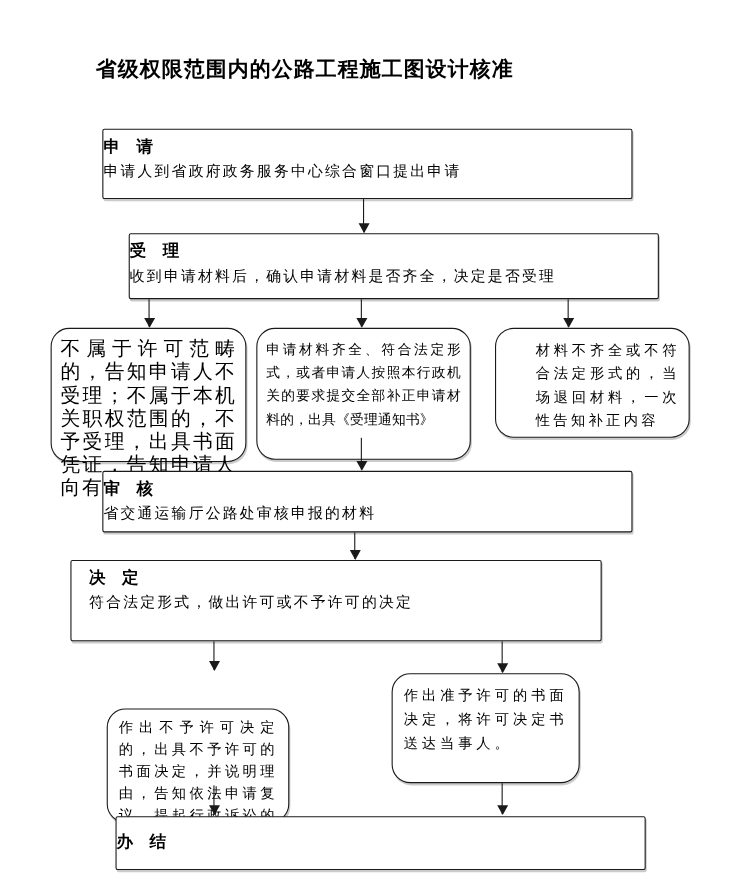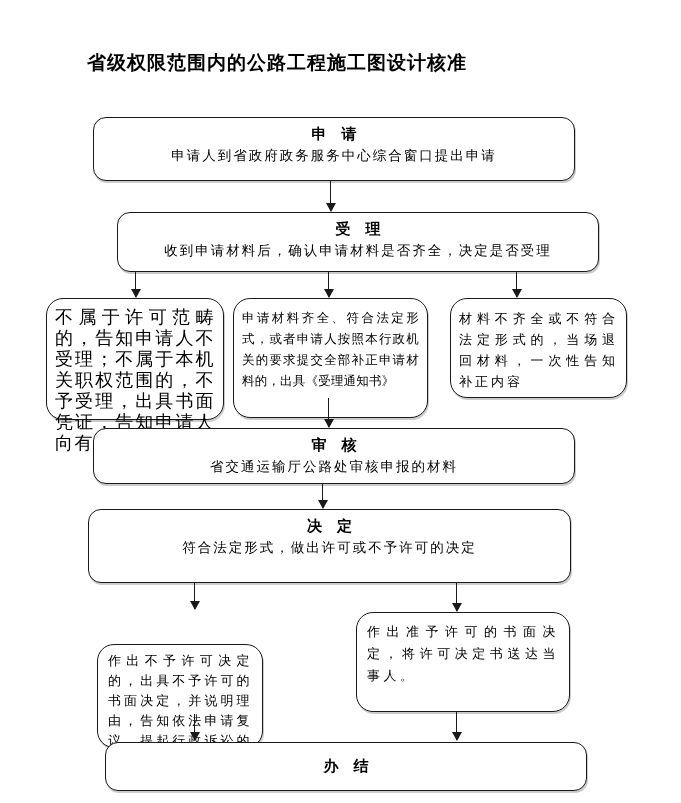--- a/index.html
+++ b/index.html
@@ -28,22 +28,21 @@
     letter-spacing: 1px;
   }
   .node {
     position: absolute;
     box-sizing: border-box;
     background: #ffffff;
     border: 1px solid #1a1a1a;
     box-shadow: 1px 2px 0 rgba(140,140,140,0.45);
   }
   .node.big {
-    border-radius: 13px;
-    text-align: center;
+    border-radius: 2px;
   }
   .node.small {
     border-radius: 17px;
   }
   .node-heading {
     font-weight: bold;
     font-size: 15px;
     line-height: 21px;
     padding-top: 6px;
   }
@@ -104,46 +103,46 @@
   <div class="arrow" style="left:516px; top:272px; height:25px;"></div>
 
   <div class="node small" id="node-not-accept" style="left:46px; top:298px; width:178px; height:122px;">
     <div class="node-body">不属于许可范畴的，告知申请人不受理；不属于本机关职权范围的，不予受理，出具书面凭证，告知申请人向有关部门申请</div>
   </div>
 
   <div class="node small" id="node-notice" style="left:233px; top:298px; width:195px; height:120px;">
     <div class="node-body">申请材料齐全、符合法定形式，或者申请人按照本行政机关的要求提交全部补正申请材料的，出具《受理通知书》</div>
   </div>
 
-  <div class="node small" id="node-supplement" style="left:450px; top:298px; width:177px; height:100px;">
+  <div class="node small" id="node-supplement" style="left:450px; top:298px; width:177px; height:100px;padding-left:28px;">
     <div class="node-body">材料不齐全或不符合法定形式的，当场退回材料，一次性告知补正内容</div>
   </div>
 
   <div class="arrow" style="left:328px; top:398px; height:29px;"></div>
 
   <div class="node big" id="node-review" style="left:93px; top:428px; width:482px; height:56px;">
     <div class="node-heading">审　核</div>
     <div class="node-body">省交通运输厅公路处审核申报的材料</div>
   </div>
 
   <div class="arrow" style="left:322px; top:484px; height:24px;"></div>
 
-  <div class="node big" id="node-decision" style="left:88px; top:509px; width:483px; height:74px;">
+  <div class="node big" id="node-decision" style="left:64px; top:509px; width:483px; height:74px;padding-left:16px;">
     <div class="node-heading">决　定</div>
     <div class="node-body">符合法定形式，做出许可或不予许可的决定</div>
   </div>
 
   <div class="arrow" style="left:194px; top:583px; height:26px;"></div>
   <div class="arrow" style="left:456px; top:583px; height:28px;"></div>
 
   <div class="node small" id="node-deny" style="left:97px; top:644px; width:166px; height:104px;">
     <div class="node-body">作出不予许可决定的，出具不予许可的书面决定，并说明理由，告知依法申请复议、提起行政诉讼的权利</div>
   </div>
 
-  <div class="node small" id="node-grant" style="left:356px; top:612px; width:214px; height:100px;">
+  <div class="node small" id="node-grant" style="left:356px; top:612px; width:171px; height:100px;">
     <div class="node-body">作出准予许可的书面决定，将许可决定书送达当事人。</div>
   </div>
 
   <div class="arrow" style="left:194px; top:714px; height:26px;"></div>
   <div class="arrow" style="left:456px; top:712px; height:28px;"></div>
 
   <div class="node big" id="node-complete" style="left:93px; top:742px; width:482px; height:49px;margin-left:12px;">
     <div class="node-heading" style="padding-top:13px;">办　结</div>
   </div>
 

